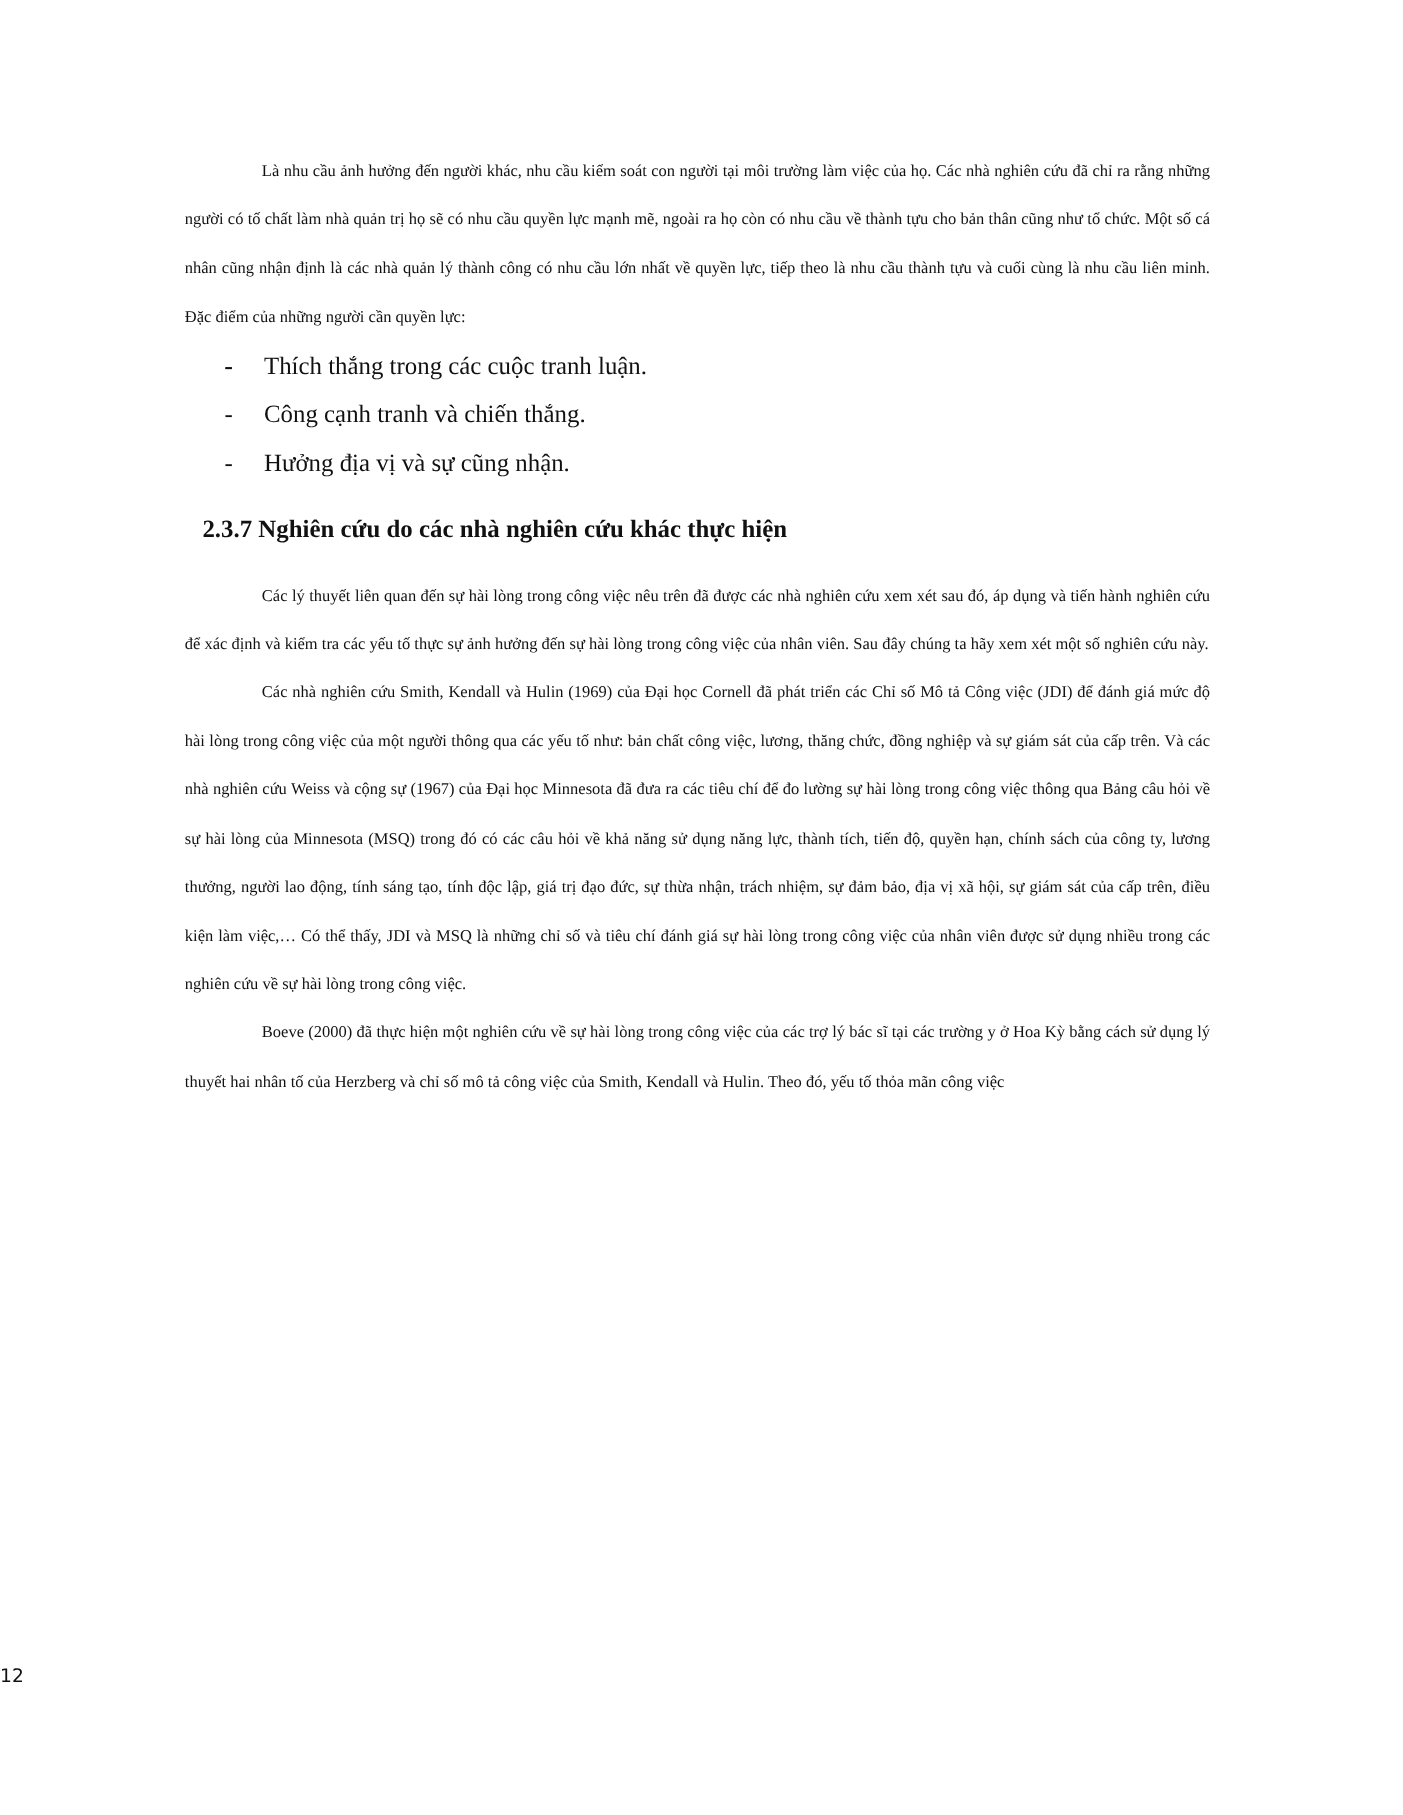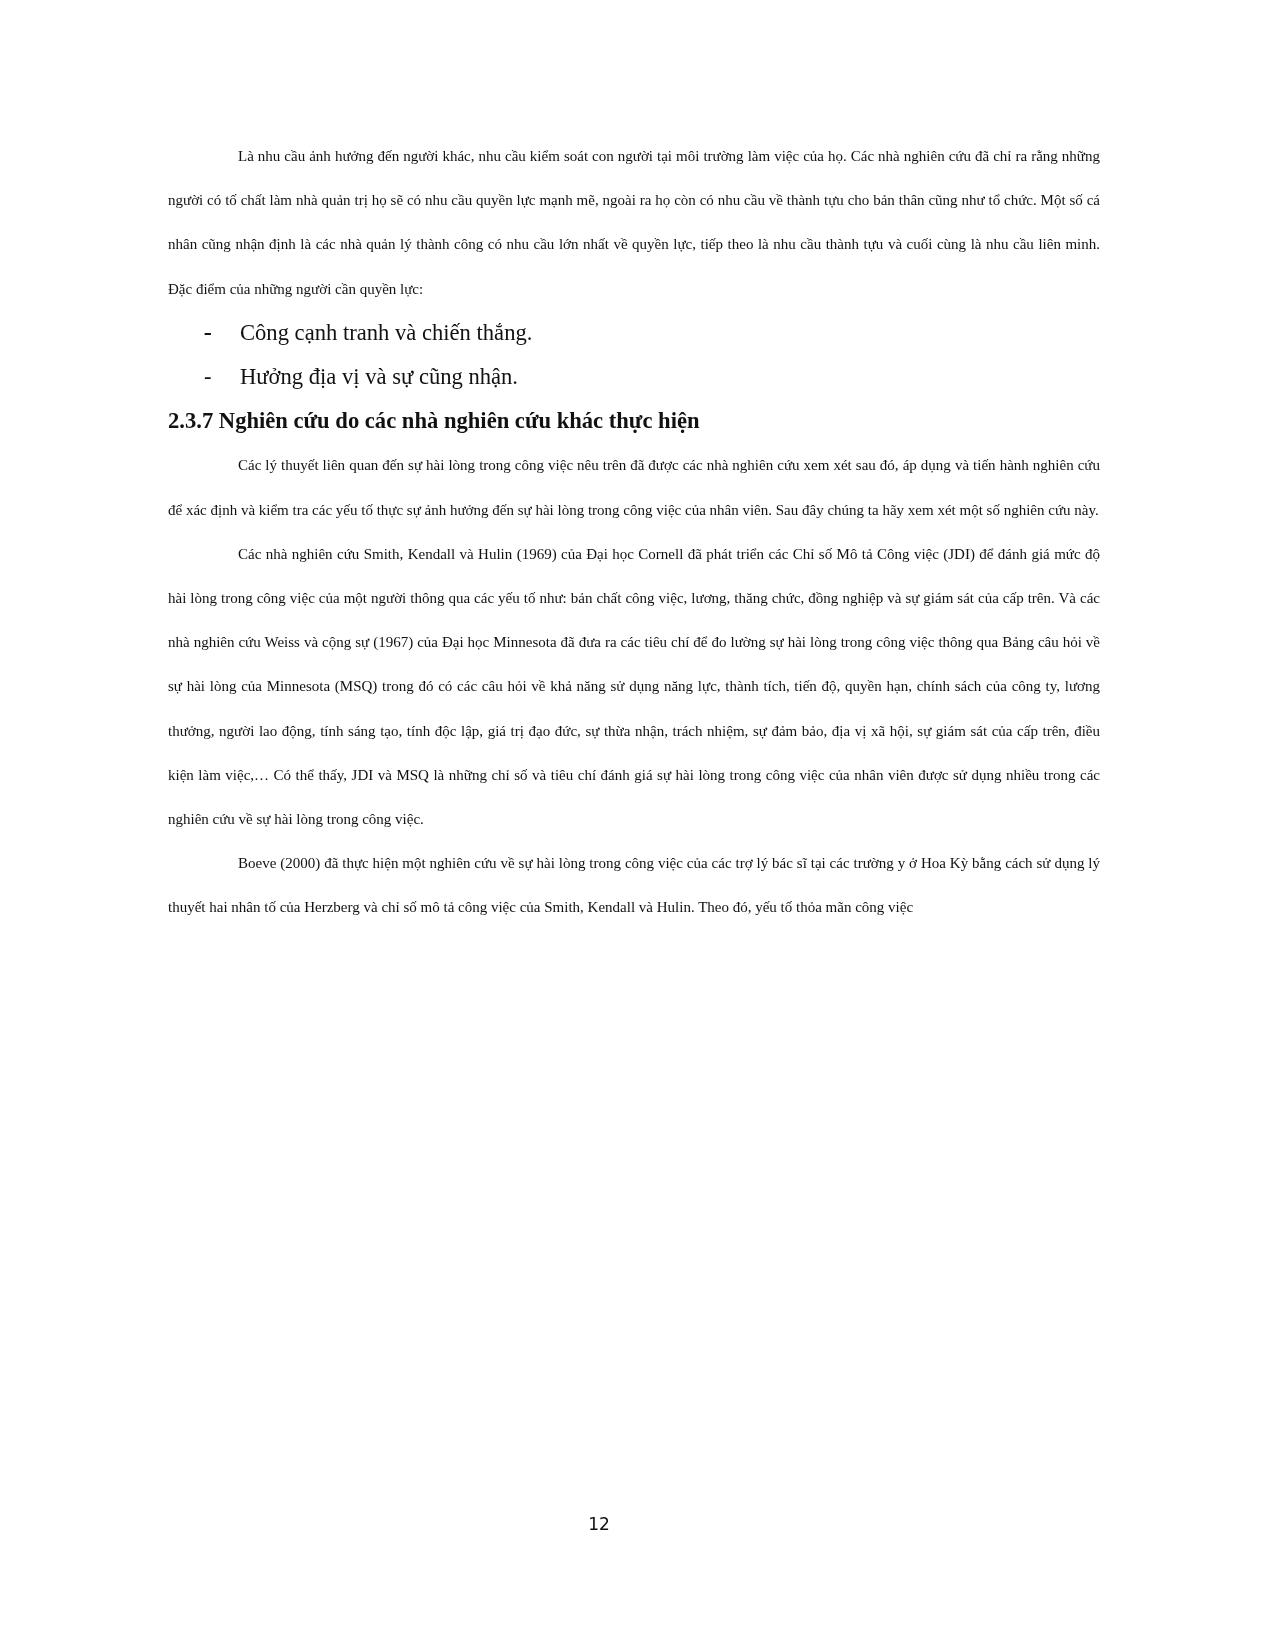--- a/index.html
+++ b/index.html
@@ -39,49 +39,50 @@
       font-size: 22.6px;
       line-height: 44.2px;
       padding-left: 72px;
     }
     .bullet .dash {
       position: absolute;
       left: 36px;
       top: 0;
     }
     .heading {
-      margin: 0;
+      margin: 16px;
       font-size: 22.6px;
       line-height: 44.2px;
       font-weight: bold;
     }
     .page-number {
       position: absolute;
       left: 0;
       width: 1198px;
       top: 1514px;
-      text-align: center;
+      text-align: left;
       font-family: "DejaVu Sans", "Liberation Sans", sans-serif;
       font-size: 17px;
       color: #111111;
     }
   </style>
 </head>
 <body>
 
 <div class="page">
 
   <p class="para">Là nhu cầu ảnh hưởng đến người khác, nhu cầu kiểm soát con người tại môi trường làm việc của họ. Các nhà nghiên cứu đã chỉ ra rằng những người có tố chất làm nhà quản trị họ sẽ có nhu cầu quyền lực mạnh mẽ, ngoài ra họ còn có nhu cầu về thành tựu cho bản thân cũng như tổ chức. Một số cá nhân cũng nhận định là các nhà quản lý thành công có nhu cầu lớn nhất về quyền lực, tiếp theo là nhu cầu thành tựu và cuối cùng là nhu cầu liên minh. Đặc điểm của những người cần quyền lực:</p>
 
   <ul class="bullets">
     <li class="bullet">
       <span class="dash">-</span>
     </li>
     <li class="bullet">
       <span class="dash">-</span>
+      <span>Thích thắng trong các cuộc tranh luận.</span>
     </li>
     <li class="bullet">
       <span class="dash">-</span>
       <span>Công cạnh tranh và chiến thắng.</span>
     </li>
     <li class="bullet">
       <span class="dash">-</span>
       <span>Hưởng địa vị và sự cũng nhận.</span>
     </li>
   </ul>

